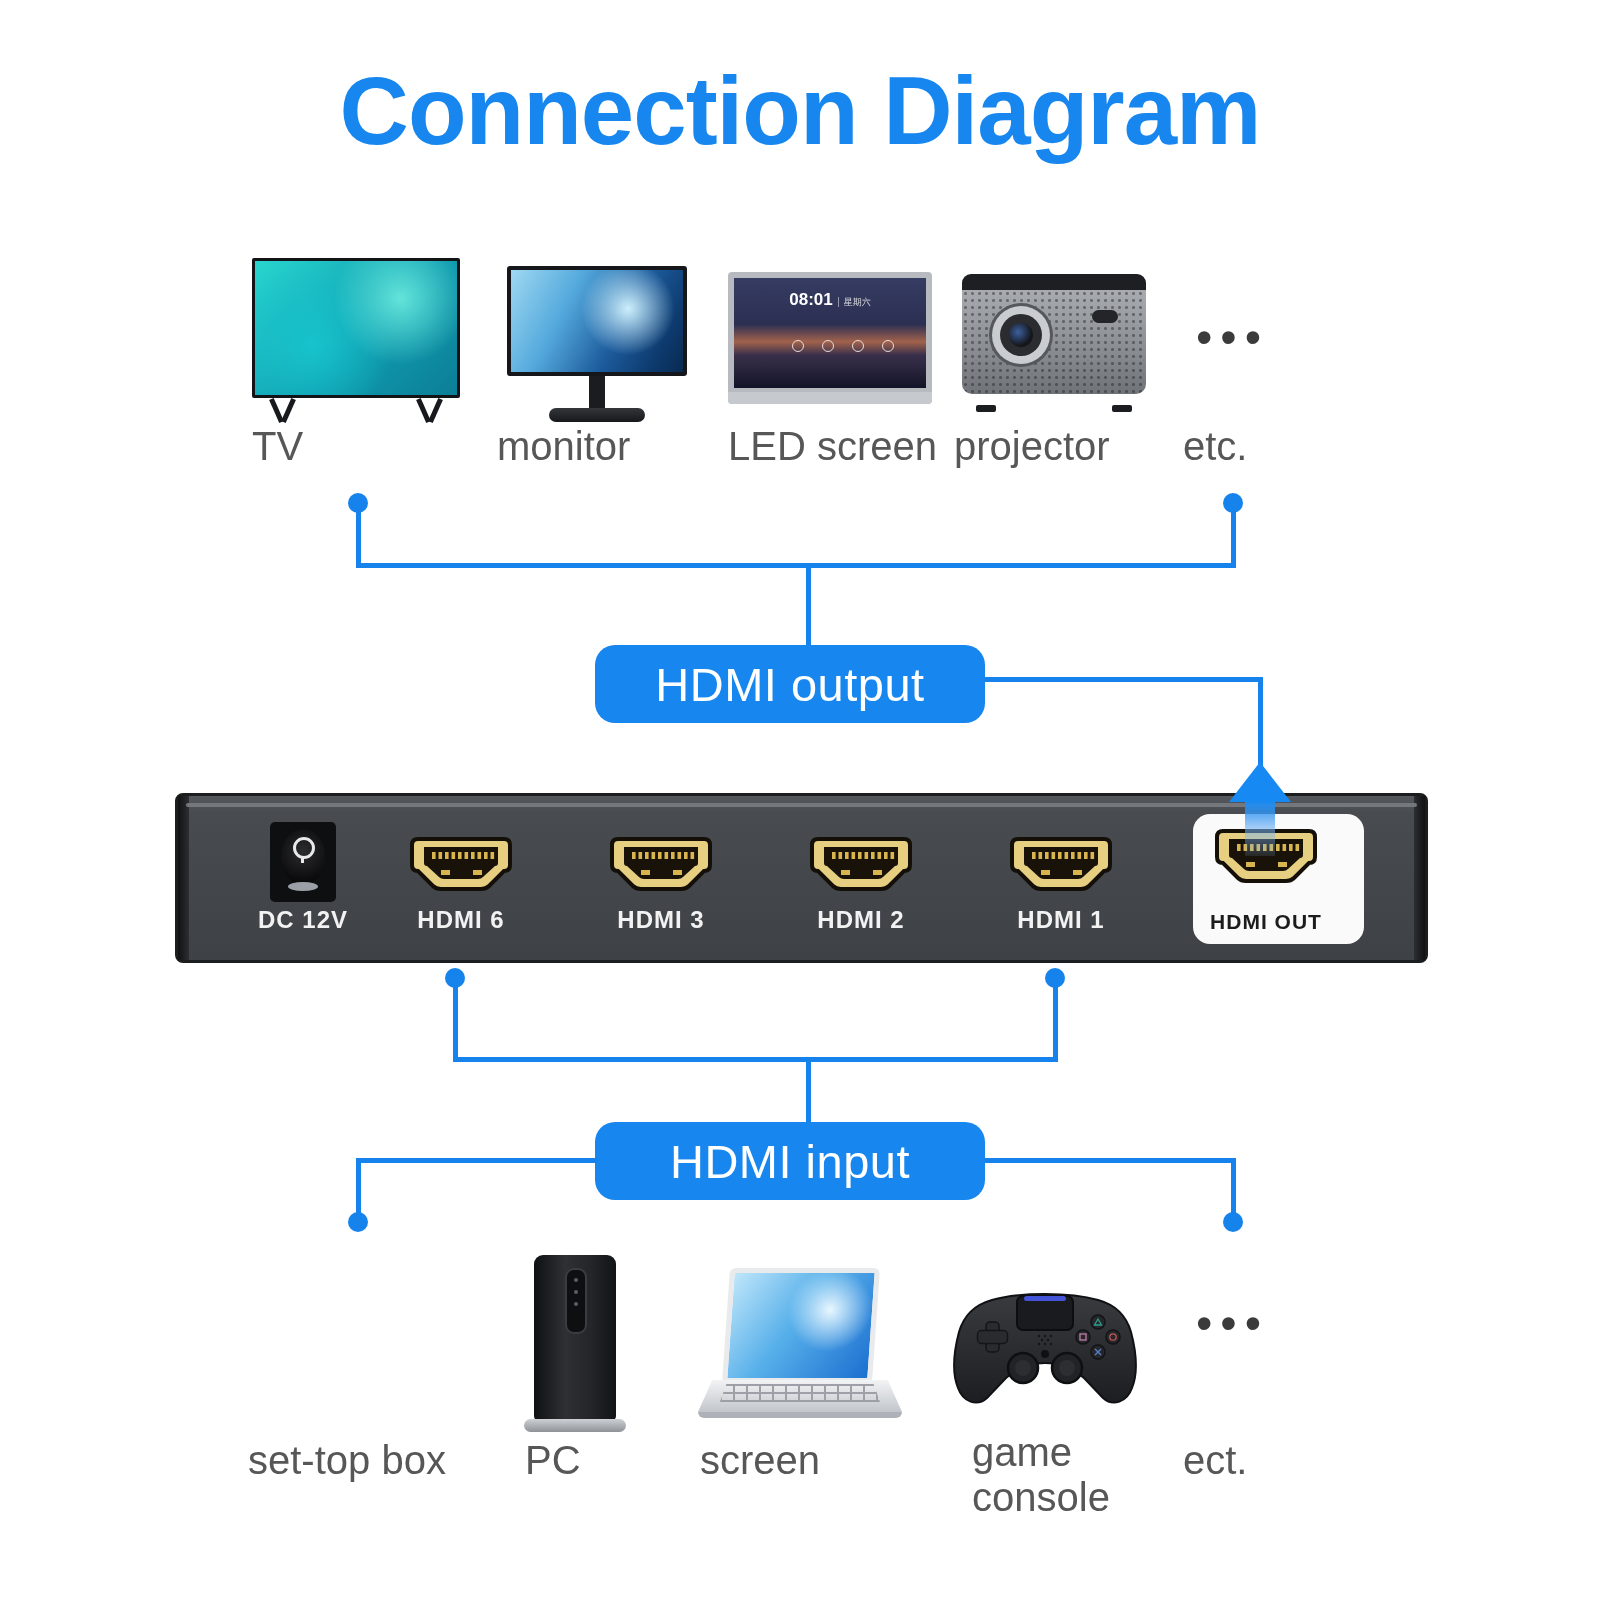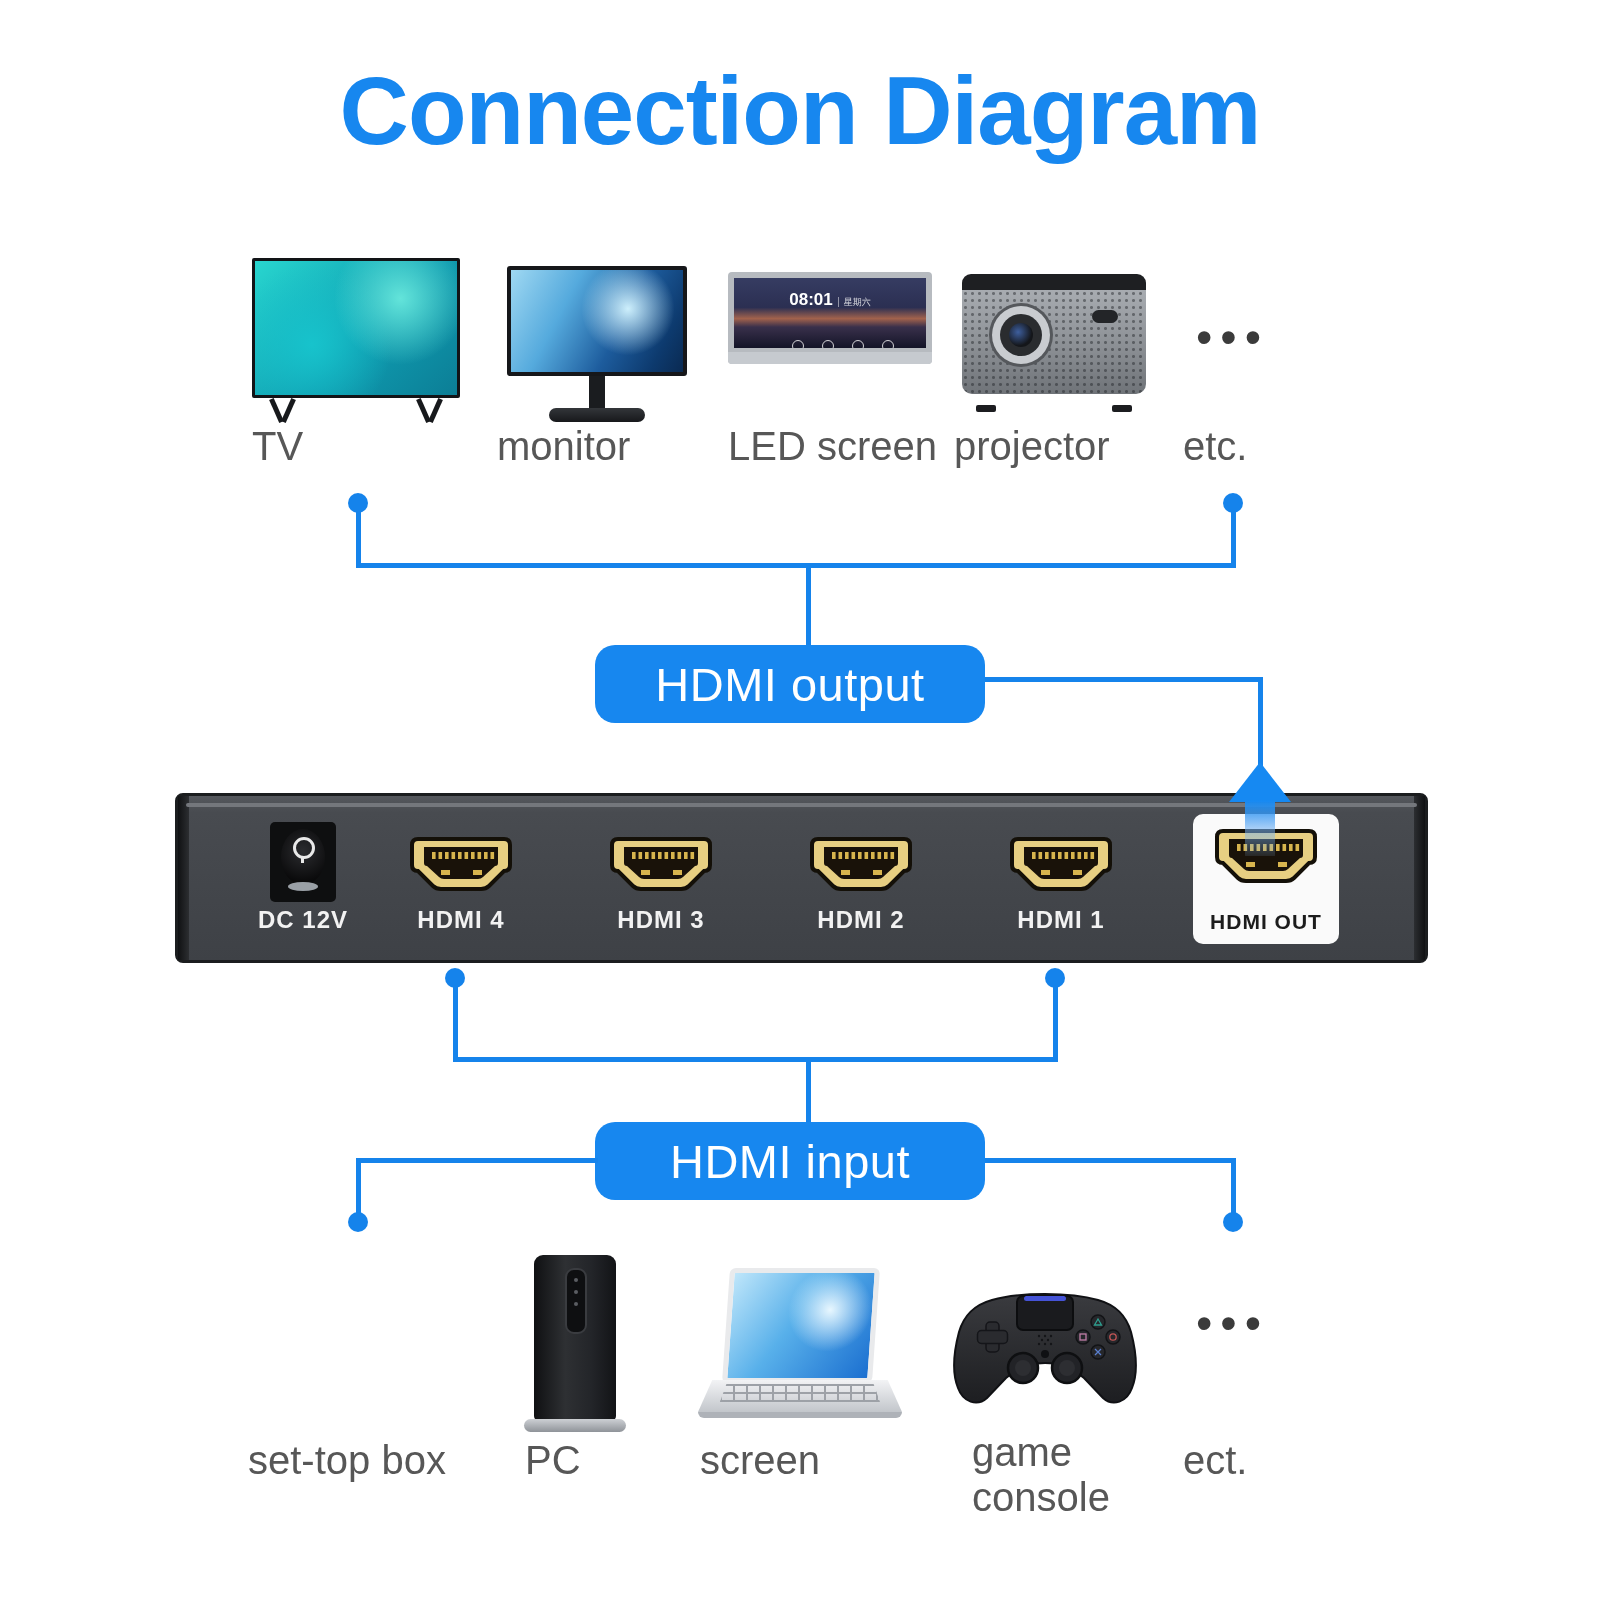--- a/index.html
+++ b/index.html
@@ -30,37 +30,37 @@
   .switch .edgeL{position:absolute;left:0;top:0;bottom:0;width:11px;background:linear-gradient(90deg,#101113,#2c2e31);}
   .switch .edgeR{position:absolute;right:0;top:0;bottom:0;width:11px;background:linear-gradient(270deg,#101113,#2c2e31);}
   .portlbl{position:absolute;width:160px;text-align:center;color:#f2f2f2;
            font-size:24px;font-weight:700;letter-spacing:1px;top:110px;}
   .dcjack{position:absolute;left:92px;top:26px;width:66px;height:80px;background:#0e0f10;border-radius:5px;}
   .dcjack .oval{position:absolute;left:11px;top:7px;width:44px;height:56px;border-radius:50%;
                 background:radial-gradient(circle at 50% 40%,#2b2c2f 0%,#0a0a0b 75%);}
   .dcjack .ring{position:absolute;left:23px;top:15px;width:16px;height:16px;border:3px solid #e9e9e9;border-radius:50%;}
   .dcjack .pin{position:absolute;left:31px;top:34px;width:3px;height:7px;background:#e9e9e9;}
   .dcjack .cres{position:absolute;left:18px;bottom:11px;width:30px;height:9px;border-radius:50%;background:#9aa0a6;}
-  .outplate{position:absolute;left:1015px;top:18px;width:146px;height:130px;background:#fafafa;border-radius:10px;}
+  .outplate{position:absolute;left:1015px;top:18px;width:146px;height:130px;background:#fafafa;border-radius:17px;padding-left:25px;}
   .outplate .portlbl{color:#1c1c1c;top:96px;left:-7px;font-size:21px;}
   
   .tv{position:absolute;left:252px;top:258px;width:208px;height:168px;}
   .tv .scr{width:208px;height:140px;box-sizing:border-box;border:3px solid #121417;border-radius:2px;
       background:radial-gradient(circle at 72% 28%,#63e4da 0%,rgba(99,228,218,0) 38%),
                  radial-gradient(circle at 28% 62%,#17c3cc 0%,rgba(23,195,204,0) 48%),
                  linear-gradient(135deg,#28d6cf 0%,#0f9cb0 55%,#0c7e96 100%);}
   .tv .leg{position:absolute;top:140px;width:5px;height:25px;background:#17191c;}
   .monitor{position:absolute;left:507px;top:266px;width:180px;height:160px;}
   .monitor .scr{width:180px;height:110px;box-sizing:border-box;border:4px solid #16171a;border-radius:3px;
       background:radial-gradient(circle at 68% 38%,#cdeffc 0%,rgba(205,239,252,0) 35%),
                  linear-gradient(118deg,#9fd8f2 0%,#55aadd 32%,#1d5c9d 62%,#0d3a6e 85%,#0a2a52 100%);}
   .monitor .col{position:absolute;left:82px;top:110px;width:16px;height:34px;background:#1a1c1f;}
   .monitor .base{position:absolute;left:42px;top:142px;width:96px;height:14px;border-radius:8px;
       background:linear-gradient(180deg,#33363a,#17181b);}
-  .led{position:absolute;left:728px;top:272px;width:204px;height:92px;background:#b7bbc0;border-radius:4px;}
+  .led{position:absolute;left:728px;top:272px;width:204px;height:132px;background:#b7bbc0;border-radius:4px;}
   .led .scr{position:absolute;left:6px;top:6px;right:6px;bottom:16px;overflow:hidden;
       background:linear-gradient(180deg,#363c62 0%,#2b2f52 42%,#a2624c 58%,#39304b 70%,#131427 100%);}
   .led .clock{width:100%;text-align:center;margin-top:12px;color:#fff;font-size:17px;font-weight:700;}
   .led .week{font-size:9px;font-weight:400;opacity:.8;border-left:1px solid rgba(255,255,255,.6);
       padding-left:5px;margin-left:5px;}
   .led .ico{position:absolute;top:62px;width:10px;height:10px;border:1.5px solid rgba(255,255,255,.8);
       border-radius:50%;}
   .led .strip{position:absolute;left:0;bottom:0;width:100%;height:12px;background:#c6cacf;border-radius:0 0 4px 4px;}
   .proj{position:absolute;left:962px;top:274px;width:184px;height:132px;}
   .proj .cap{position:absolute;left:0;top:0;width:184px;height:18px;background:#1e1f22;border-radius:9px 9px 0 0;}
@@ -196,21 +196,21 @@
           <rect x="49" y="18" width="3.6" height="7"></rect>
           <rect x="55.5" y="18" width="3.6" height="7"></rect>
           <rect x="62" y="18" width="3.6" height="7"></rect>
           <rect x="68.5" y="18" width="3.6" height="7"></rect>
           <rect x="75" y="18" width="3.6" height="7"></rect>
           <rect x="81.5" y="18" width="3.6" height="7"></rect>
           <rect x="32" y="36" width="9" height="5"></rect>
           <rect x="64" y="36" width="9" height="5"></rect>
         </g>
     </svg>
-    <div class="portlbl" style="left:203px;">HDMI 4</div>
+    <div class="portlbl" style="left:203px;">HDMI 6</div>
 
     <svg class="abs" style="left:431px;top:38px;" width="104" height="64" viewBox="0 0 104 64">
       <path d="M9,5 H95 Q101,5 101,11 V31 Q101,37 95,37 L80,52 Q77,55 72,55 H32 Q27,55 24,52 L9,37 Q3,37 3,31 V11 Q3,5 9,5 Z" fill="#E7CF82" stroke="#141008" stroke-width="4"></path>
       <path d="M15,13 H89 V29 Q89,32 86,32 L74,43 Q72,45 69,45 H35 Q32,45 30,43 L18,32 Q15,32 15,29 Z" fill="#191209"></path>
       <g fill="#D8B54E">
           <rect x="23" y="18" width="3.6" height="7"></rect>
           <rect x="29.5" y="18" width="3.6" height="7"></rect>
           <rect x="36" y="18" width="3.6" height="7"></rect>
           <rect x="42.5" y="18" width="3.6" height="7"></rect>
           <rect x="49" y="18" width="3.6" height="7"></rect>

